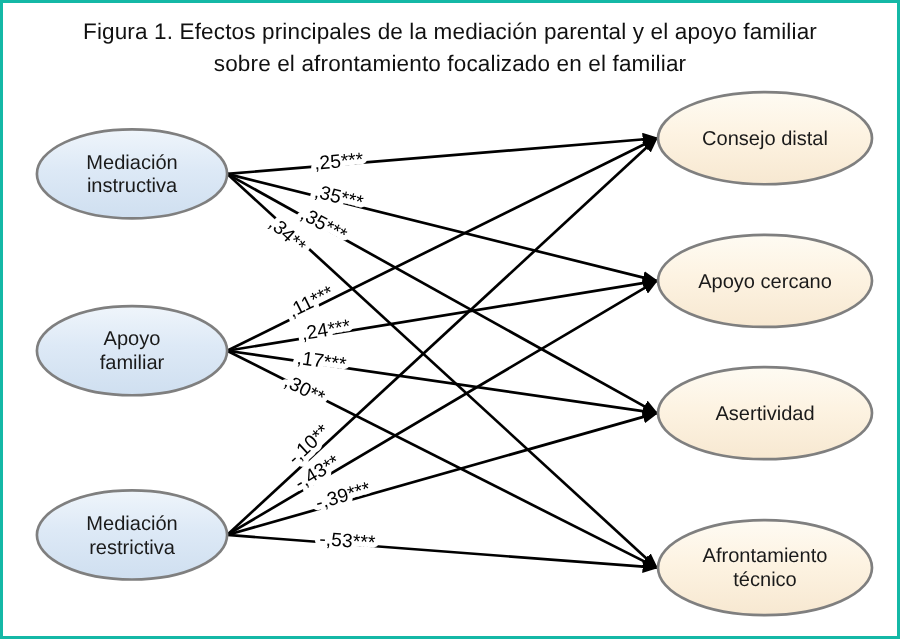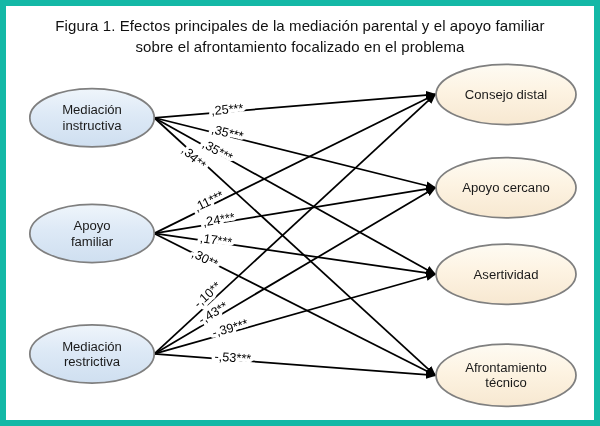--- a/index.html
+++ b/index.html
@@ -1,21 +1,21 @@
 <!DOCTYPE html>
 <html><head>
 <meta charset="utf-8">
 <style>
   html, body { margin: 0; padding: 0; background: #ffffff; }
   .figure {
     position: relative;
     width: 600px;
     height: 426px;
     box-sizing: border-box;
-    border: 6px solid #14b8a6;
+    border: 2px solid #14b8a6;
     background: #ffffff;
     font-family: "Liberation Sans", sans-serif;
     overflow: hidden;
   }
   .title {
     position: absolute;
     top: 9px;
     left: 0;
     width: 100%;
     text-align: center;
@@ -47,21 +47,21 @@
     stroke-width: 7px;
     stroke-linejoin: round;
   }
 </style>
 </head>
 <body>
 
 <div class="figure">
   <div class="title">
     <div>Figura 1. Efectos principales de la mediación parental y el apoyo familiar</div>
-    <div>sobre el afrontamiento focalizado en el problema</div>
+    <div>sobre el afrontamiento focalizado en el familiar</div>
   </div>
   <svg id="diagram-svg" class="diagram" viewBox="0 0 600 426" xmlns="http://www.w3.org/2000/svg">
       <defs>
         <linearGradient id="gradLeft" x1="0" y1="0" x2="0" y2="1">
           <stop offset="0%" stop-color="#eff5fb"></stop>
           <stop offset="45%" stop-color="#dde9f6"></stop>
           <stop offset="100%" stop-color="#cfdff0"></stop>
         </linearGradient>
         <linearGradient id="gradRight" x1="0" y1="0" x2="0" y2="1">
           <stop offset="0%" stop-color="#fefbf3"></stop>

